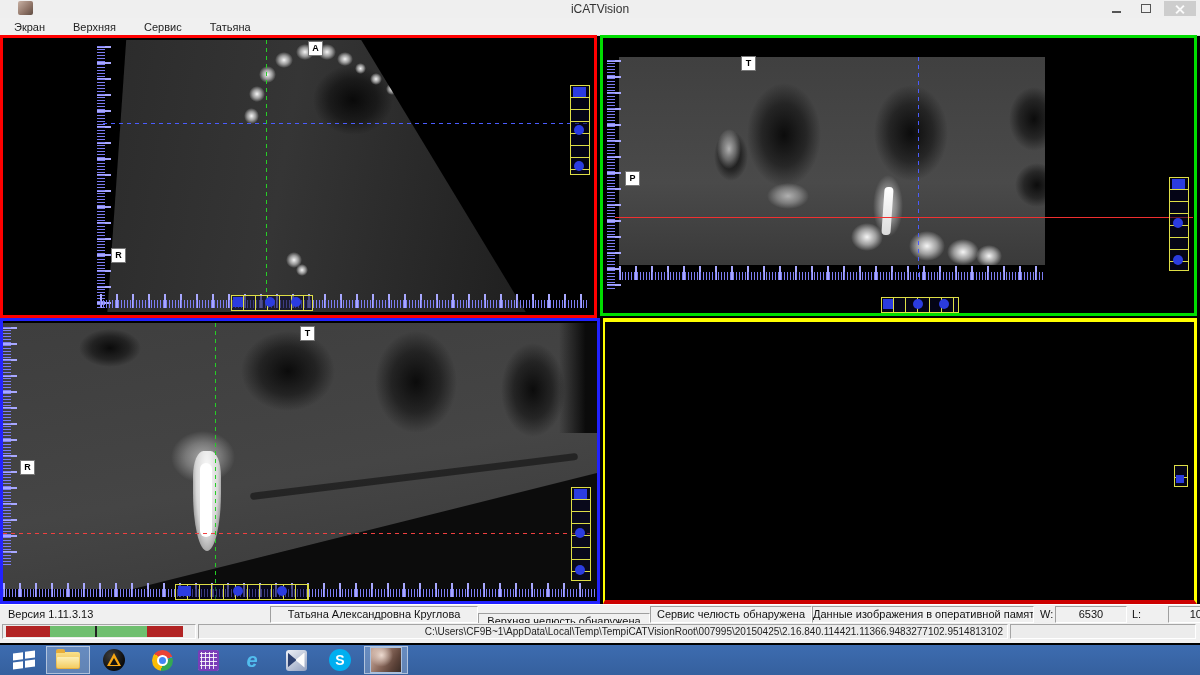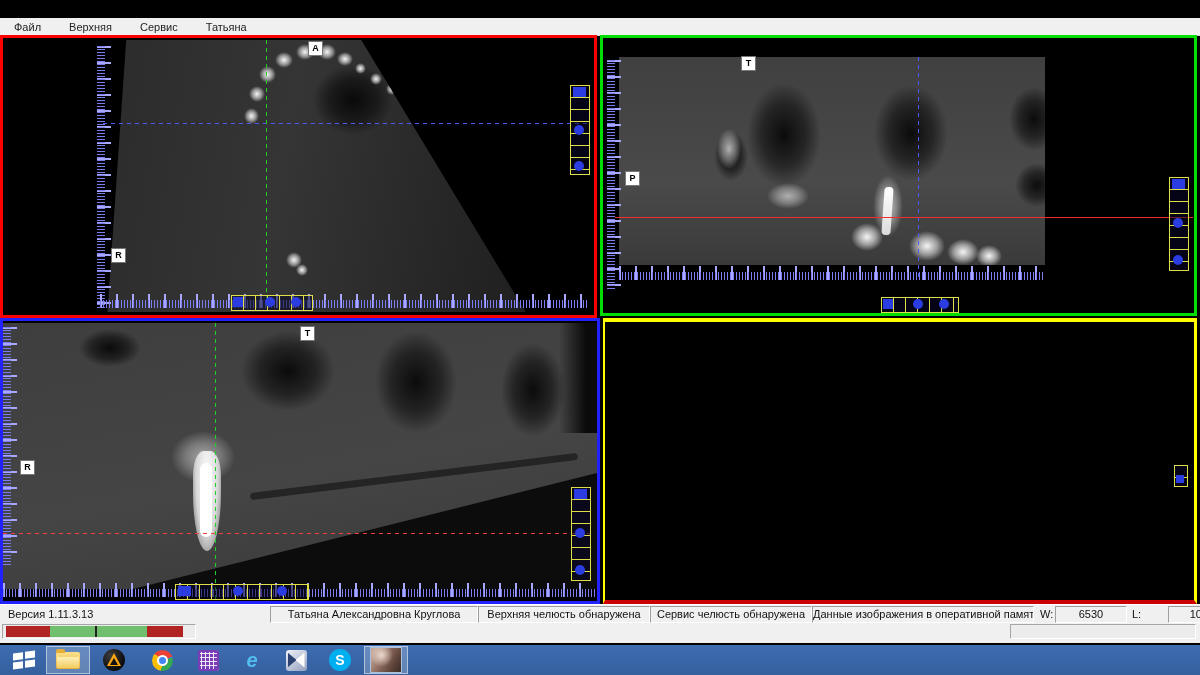--- a/index.html
+++ b/index.html
@@ -83,23 +83,38 @@
        text-align:center;line-height:22px;}
   .thumb{width:30px;height:24px;border:1px solid #a9c0de;
          background:radial-gradient(circle at 35% 30%,rgba(245,228,218,.9),rgba(245,228,218,0) 45%),
                     linear-gradient(120deg,#c3a496 10%,#8a695c 45%,#5c4238 75%,#3a2c26);}
 </style>
 </head>
 <body>
 
 <div class="screen">
 
+  <div class="titlebar">
+    <div class="appicon"></div>
+    <div class="title">iCATVision</div>
+    <div class="winbtns">
+      <div class="wbtn">
+          <span class="glyph-min"></span>
+        </div>
+      <div class="wbtn">
+          <span class="glyph-max"></span>
+        </div>
+      <div class="wbtn close">
+          <span class="glyph-x"></span>
+        </div>
+    </div>
+  </div>
 
   <div class="menubar">
-    <span class="mitem">Файл</span>
+    <span class="mitem">Экран</span>
     <span class="mitem">Верхняя</span>
     <span class="mitem">Сервис</span>
     <span class="mitem">Татьяна</span>
   </div>
 
   <div class="pane" style="left:0;top:35px;width:597px;height:283px;border:3px solid #f00;">
     <div class="img" style="left:95px;top:2px;width:470px;height:272px;
          clip-path:polygon(6% 0,56% 0,91% 100%,2% 100%);
          background:linear-gradient(100deg,#2b2b2b,#353535 40%,#262626 75%,#1c1c1c);">
       <div class="bd" style="left:215px;top:25px;width:80px;height:70px;"></div>
@@ -208,33 +223,34 @@
   <div class="pane" style="left:603px;top:318px;width:594px;height:286px;background:#000;
        border-top:4px solid #ffff00;border-right:3px solid #ffff00;border-left:2px solid #ffff00;border-bottom:4px solid #cc0000;">
     <div class="lad lv" style="right:6px;top:143px;width:12px;height:20px;">
       <span class="mk" style="left:1px;top:9px;width:8px;height:8px;"></span>
     </div>
   </div>
 
   <div class="srow1">
     <span class="slabel" style="left:8px;">Версия 1.11.3.13</span>
     <div class="cell" style="left:270px;width:206px;">Татьяна Александровна Круглова</div>
-    <div class="cell" style="left:478px;width:170px;">Верхняя челюсть обнаружена</div>
+    <div class="cell" style="left:478px;width:170px;margin-top:7px;">Верхняя челюсть обнаружена</div>
     <div class="cell" style="left:650px;width:160px;">Сервис челюсть обнаружена</div>
     <div class="cell" style="left:812px;width:220px;">Данные изображения в оперативной памяти</div>
     <span class="slabel" style="left:1040px;">W:</span>
     <div class="cell" style="left:1055px;width:70px;">6530</div>
     <span class="slabel" style="left:1132px;">L:</span>
     <div class="cell" style="left:1168px;width:50px;padding-left:8px;">1000</div>
   </div>
 
   <div class="srow2">
     <div class="sunken" style="left:2px;top:1px;width:194px;height:15px;">
       <span class="seg" style="margin-left:3px;margin-top:1px;width:44px;background:#b22424;"></span><span class="seg" style="margin-top:1px;width:45px;background:#6fbf6f;"></span><span class="seg" style="margin-top:1px;width:2px;background:#222;"></span><span class="seg" style="margin-top:1px;width:50px;background:#6fbf6f;"></span><span class="seg" style="margin-top:1px;width:36px;background:#b22424;"></span>
     </div>
+    <div class="sunken pathtext" style="left:198px;top:1px;width:810px;height:15px;">C:\Users\CF9B~1\AppData\Local\Temp\TempiCATVisionRoot\007995\20150425\2.16.840.114421.11366.9483277102.9514813102</div>
     <div class="sunken" style="left:1010px;top:1px;width:186px;height:15px;"></div>
   </div>
 
   <div class="taskbar">
     <div class="tile" style="left:4px;width:40px;">
       <span class="winlogo">
           <span></span>
           <span></span>
           <span></span>
           <span></span>

